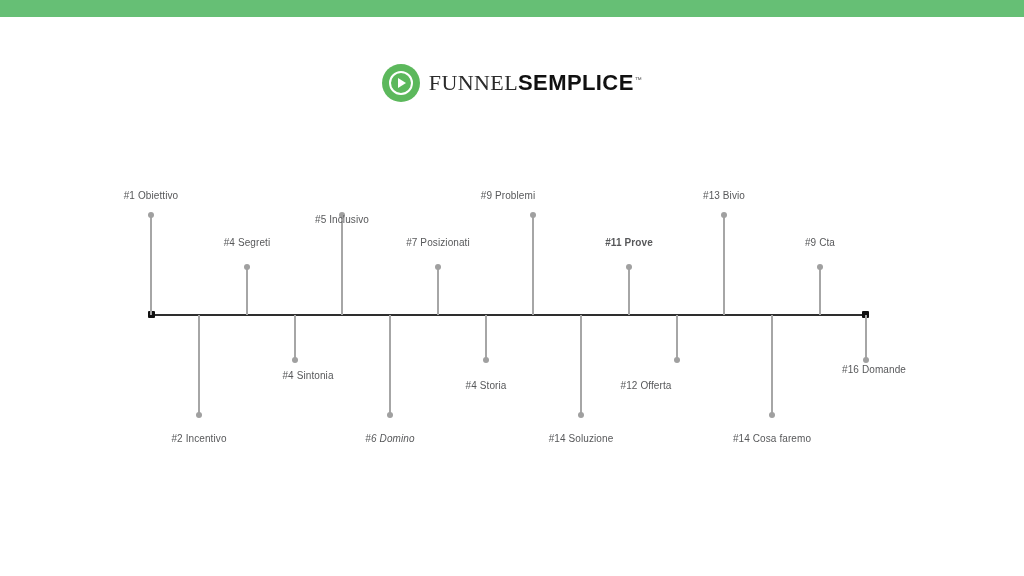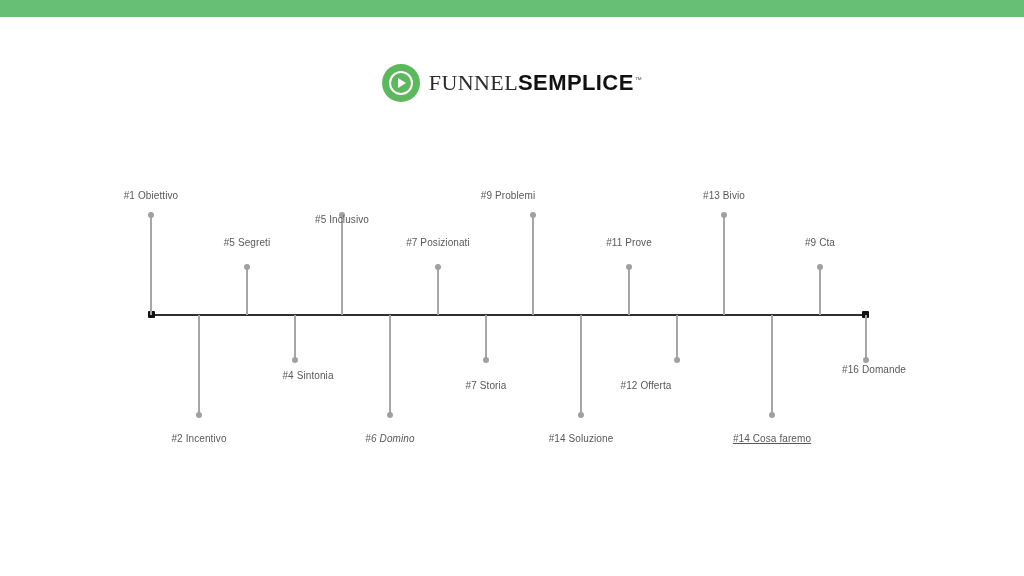--- a/index.html
+++ b/index.html
@@ -144,21 +144,21 @@
           <div class="node-label" style="left: 151px; top: 190px; color: rgb(87, 88, 90);">#1 Obiettivo</div>
         </div>
         <div class="node">
           <div class="stem" style="left: 198.3px; top: 315px; height: 100px; background: rgb(166, 166, 166);"></div>
           <div class="dot" style="left: 196px; top: 412px;"></div>
           <div class="node-label" style="left: 199px; top: 433px; color: rgb(87, 88, 90);">#2 Incentivo</div>
         </div>
         <div class="node">
           <div class="stem" style="left: 246.3px; top: 267px; height: 48px; background: rgb(166, 166, 166);"></div>
           <div class="dot" style="left: 244px; top: 264px;"></div>
-          <div class="node-label" style="left: 247px; top: 237px; color: rgb(87, 88, 90);">#5 Segreti</div>
+          <div class="node-label" style="left: 247px; top: 237px; color: rgb(87, 88, 90);">#4 Segreti</div>
         </div>
         <div class="node">
           <div class="stem" style="left: 294.3px; top: 315px; height: 45px; background: rgb(166, 166, 166);"></div>
           <div class="dot" style="left: 292px; top: 357px;"></div>
           <div class="node-label" style="left: 295px; top: 370px; color: rgb(87, 88, 90); margin-left: 13px;">#4 Sintonia</div>
         </div>
         <div class="node">
           <div class="stem" style="left: 341.3px; top: 215px; height: 100px; background: rgb(166, 166, 166);"></div>
           <div class="dot" style="left: 339px; top: 212px;"></div>
           <div class="node-label" style="left: 342px; top: 190px; color: rgb(87, 88, 90); margin-top: 24px;">#5 Inclusivo</div>
@@ -169,51 +169,51 @@
           <div class="node-label" style="left: 390px; top: 433px; color: rgb(87, 88, 90); font-style: italic;">#6 Domino</div>
         </div>
         <div class="node">
           <div class="stem" style="left: 437.3px; top: 267px; height: 48px; background: rgb(166, 166, 166);"></div>
           <div class="dot" style="left: 435px; top: 264px;"></div>
           <div class="node-label" style="left: 438px; top: 237px; color: rgb(87, 88, 90);">#7 Posizionati</div>
         </div>
         <div class="node">
           <div class="stem" style="left: 485.3px; top: 315px; height: 45px; background: rgb(166, 166, 166);"></div>
           <div class="dot" style="left: 483px; top: 357px;"></div>
-          <div class="node-label" style="left: 486px; top: 380px; color: rgb(87, 88, 90);">#7 Storia</div>
+          <div class="node-label" style="left: 486px; top: 380px; color: rgb(87, 88, 90);">#4 Storia</div>
         </div>
         <div class="node">
           <div class="stem" style="left: 532.3px; top: 215px; height: 100px; background: rgb(166, 166, 166);"></div>
           <div class="dot" style="left: 530px; top: 212px;"></div>
           <div class="node-label" style="left: 508px; top: 190px; color: rgb(87, 88, 90);">#9 Problemi</div>
         </div>
         <div class="node">
           <div class="stem" style="left: 580.3px; top: 315px; height: 100px; background: rgb(166, 166, 166);"></div>
           <div class="dot" style="left: 578px; top: 412px;"></div>
           <div class="node-label" style="left: 581px; top: 433px; color: rgb(87, 88, 90);">#14 Soluzione</div>
         </div>
         <div class="node">
           <div class="stem" style="left: 628.3px; top: 267px; height: 48px; background: rgb(166, 166, 166);"></div>
           <div class="dot" style="left: 626px; top: 264px;"></div>
-          <div class="node-label" style="left: 629px; top: 237px; color: rgb(87, 88, 90);">#11 Prove</div>
+          <div class="node-label" style="left: 629px; top: 237px; color: rgb(87, 88, 90); font-weight: bold;">#11 Prove</div>
         </div>
         <div class="node">
           <div class="stem" style="left: 676.3px; top: 315px; height: 45px; background: rgb(166, 166, 166);"></div>
           <div class="dot" style="left: 674px; top: 357px;"></div>
           <div class="node-label" style="left: 646px; top: 380px; color: rgb(87, 88, 90);">#12 Offerta</div>
         </div>
         <div class="node">
           <div class="stem" style="left: 723.3px; top: 215px; height: 100px; background: rgb(166, 166, 166);"></div>
           <div class="dot" style="left: 721px; top: 212px;"></div>
           <div class="node-label" style="left: 724px; top: 190px; color: rgb(87, 88, 90);">#13 Bivio</div>
         </div>
         <div class="node">
           <div class="stem" style="left: 771.3px; top: 315px; height: 100px; background: rgb(166, 166, 166);"></div>
           <div class="dot" style="left: 769px; top: 412px;"></div>
-          <div class="node-label" style="left: 772px; top: 433px; color: rgb(87, 88, 90); text-decoration: underline;">#14 Cosa faremo</div>
+          <div class="node-label" style="left: 772px; top: 433px; color: rgb(87, 88, 90);">#14 Cosa faremo</div>
         </div>
         <div class="node">
           <div class="stem" style="left: 819.3px; top: 267px; height: 48px; background: rgb(166, 166, 166);"></div>
           <div class="dot" style="left: 817px; top: 264px;"></div>
           <div class="node-label" style="left: 820px; top: 237px; color: rgb(87, 88, 90);">#9 Cta</div>
         </div>
         <div class="node">
           <div class="stem" style="left: 865.3px; top: 315px; height: 45px; background: rgb(166, 166, 166);"></div>
           <div class="dot" style="left: 863px; top: 357px;"></div>
           <div class="node-label" style="left: 866px; top: 364px; color: rgb(87, 88, 90); margin-left: 8px;">#16 Domande</div>

